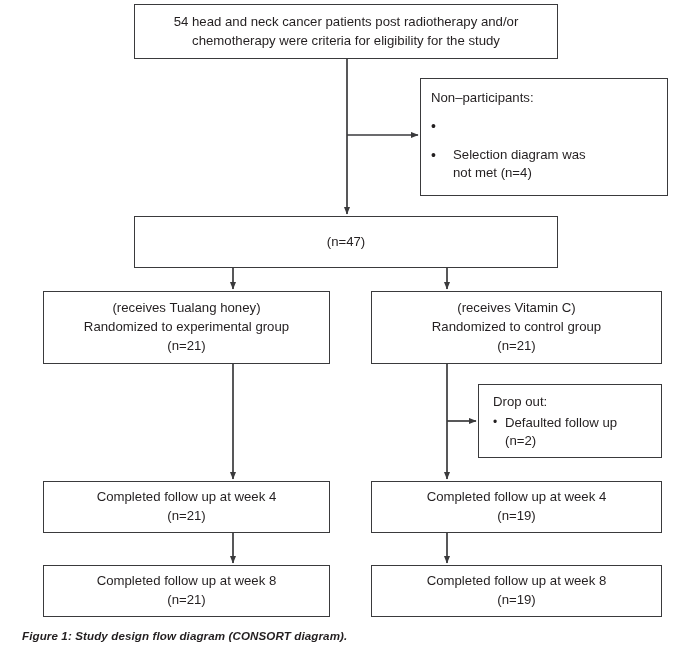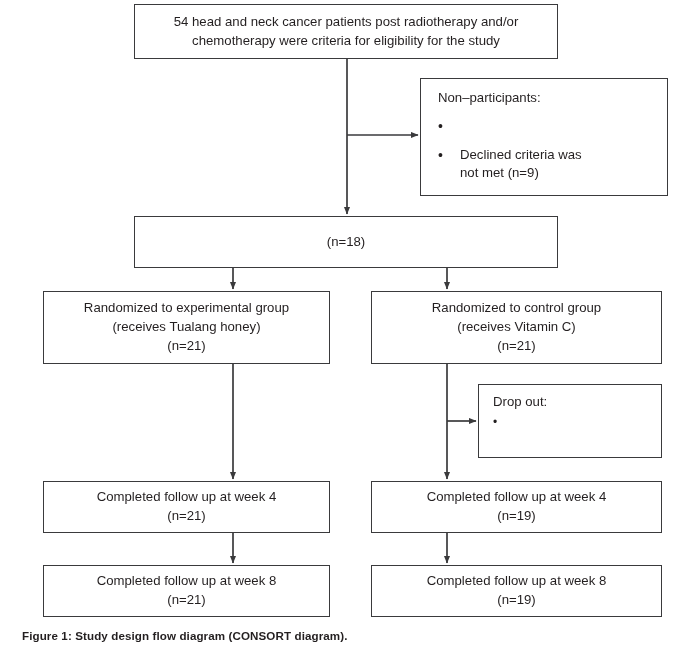--- a/index.html
+++ b/index.html
@@ -47,21 +47,21 @@
     padding: 0;
     white-space: nowrap;
   }
 
   
   #box-eligibility {
     left: 134px; top: 4px; width: 424px; height: 55px;
   }
   #box-nonparticipants {
     left: 420px; top: 78px; width: 248px; height: 118px;
-    padding: 10px 0 10px 17px;
+    padding: 10px 0 10px 10px;
     justify-content: flex-start;
   }
   #box-randomized {
     left: 134px; top: 216px; width: 424px; height: 52px;
   }
   #box-experimental {
     left: 43px; top: 291px; width: 287px; height: 73px;
   }
   #box-control {
     left: 371px; top: 291px; width: 291px; height: 73px;
@@ -119,20 +119,21 @@
 
   
   #caption {
     position: absolute;
     left: 22px;
     top: 629px;
     font-size: 11.6px;
     font-weight: bold;
     color: #231f20;
     letter-spacing: 0.1px;
+    font-style: italic;
   }
 </style>
 </head>
 <body>
 
 <div id="diagram">
 
   <svg id="connectors" viewBox="0 0 692 658" width="692" height="658">
     <defs>
       <marker id="arrow" markerWidth="9" markerHeight="9" refX="7.4" refY="3.2" orient="auto" markerUnits="userSpaceOnUse">
@@ -165,47 +166,49 @@
   </div>
 
   <div class="box left" id="box-nonparticipants">
     <div class="bullet-head">Non–participants:</div>
     <div class="bullet-row">
       <span class="bullet-dot">•</span>
     </div>
     <div class="bullet-row">
       <span class="bullet-dot">•</span>
       <span class="bullet-text">
-        <div class="line">Declined criteria was</div>
-        <div class="line">not met (n=9)</div>
+        <div class="line">Selection diagram was</div>
+        <div class="line">not met (n=4)</div>
       </span>
     </div>
   </div>
 
   <div class="box center" id="box-randomized">
-    <div class="line">(n=18)</div>
+    <div class="line">(n=47)</div>
   </div>
 
   <div class="box center" id="box-experimental">
+    <div class="line">(receives Tualang honey)</div>
     <div class="line">Randomized to experimental group</div>
-    <div class="line">(receives Tualang honey)</div>
     <div class="line">(n=21)</div>
   </div>
 
   <div class="box center" id="box-control">
+    <div class="line">(receives Vitamin C)</div>
     <div class="line">Randomized to control group</div>
-    <div class="line">(receives Vitamin C)</div>
     <div class="line">(n=21)</div>
   </div>
 
   <div class="box left" id="box-dropout">
     <div class="bullet-head">Drop out:</div>
     <div class="bullet-row">
       <span class="bullet-dot">•</span>
       <span class="bullet-text">
+        <div class="line">Defaulted follow up</div>
+        <div class="line">(n=2)</div>
       </span>
     </div>
   </div>
 
   <div class="box center" id="box-week4-exp">
     <div class="line">Completed follow up at week 4</div>
     <div class="line">(n=21)</div>
   </div>
 
   <div class="box center" id="box-week4-ctrl">

